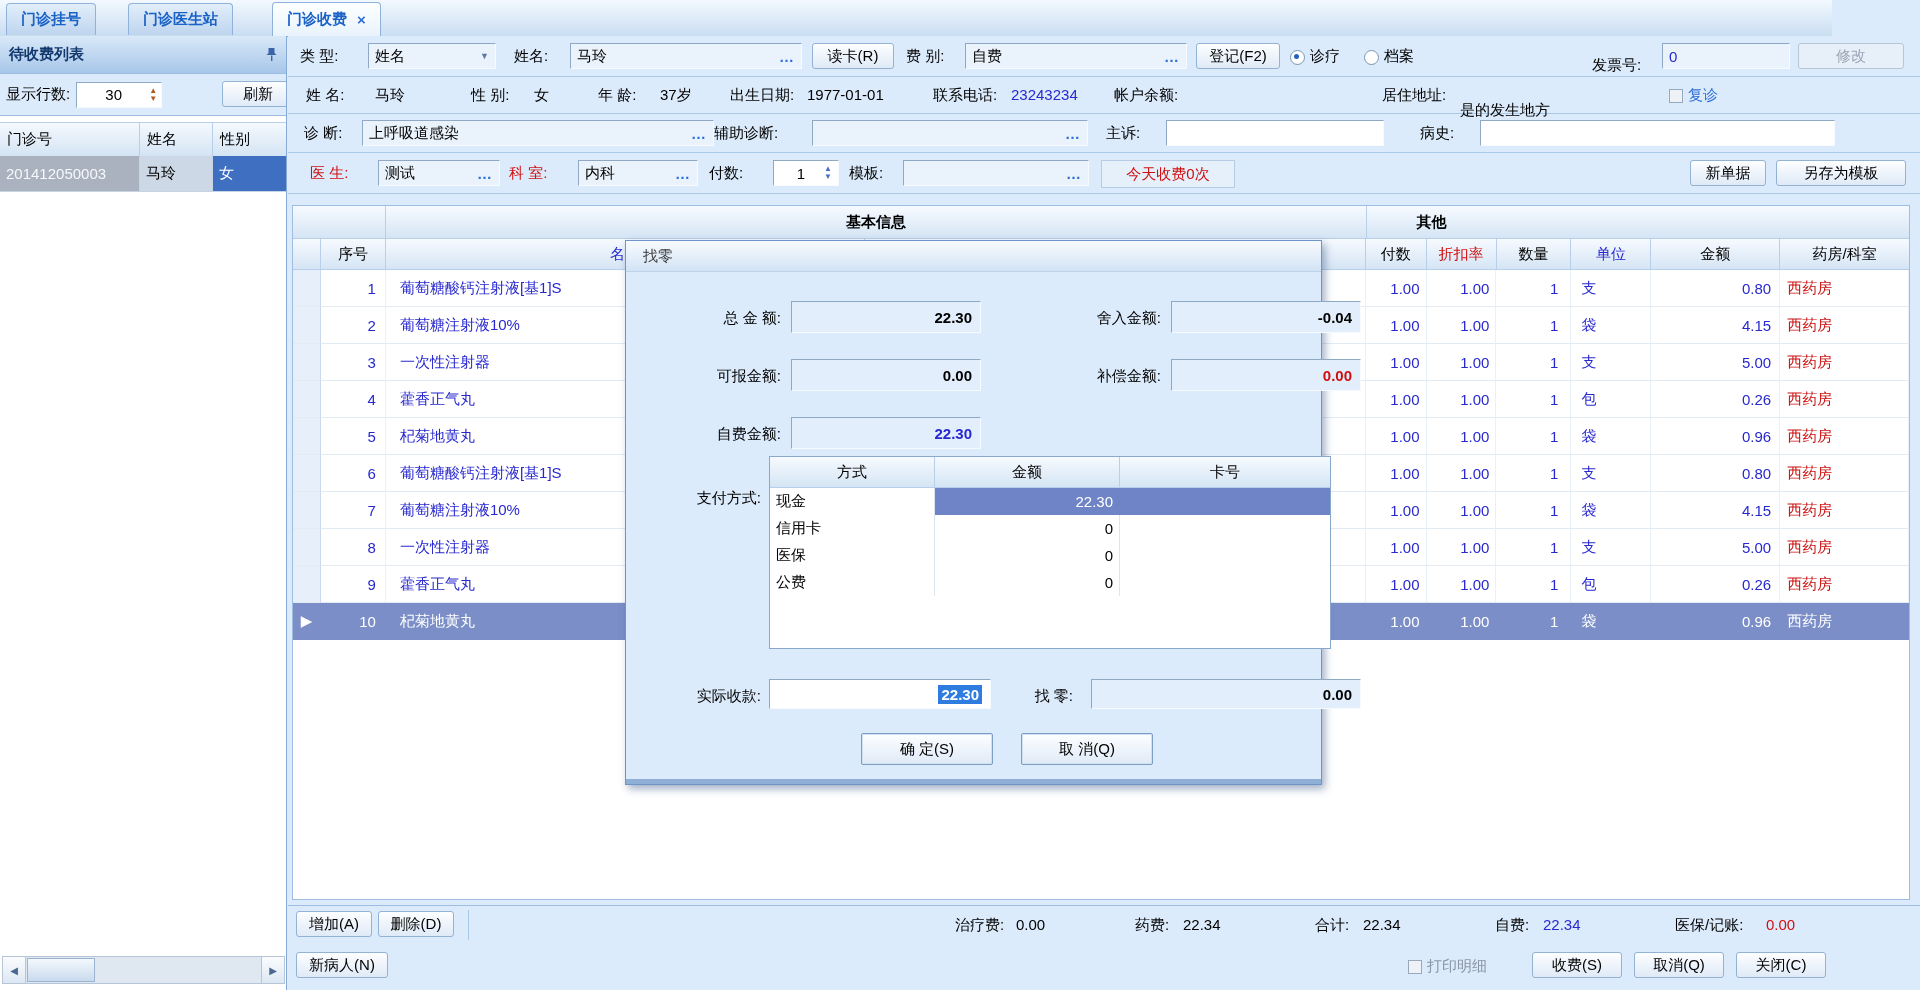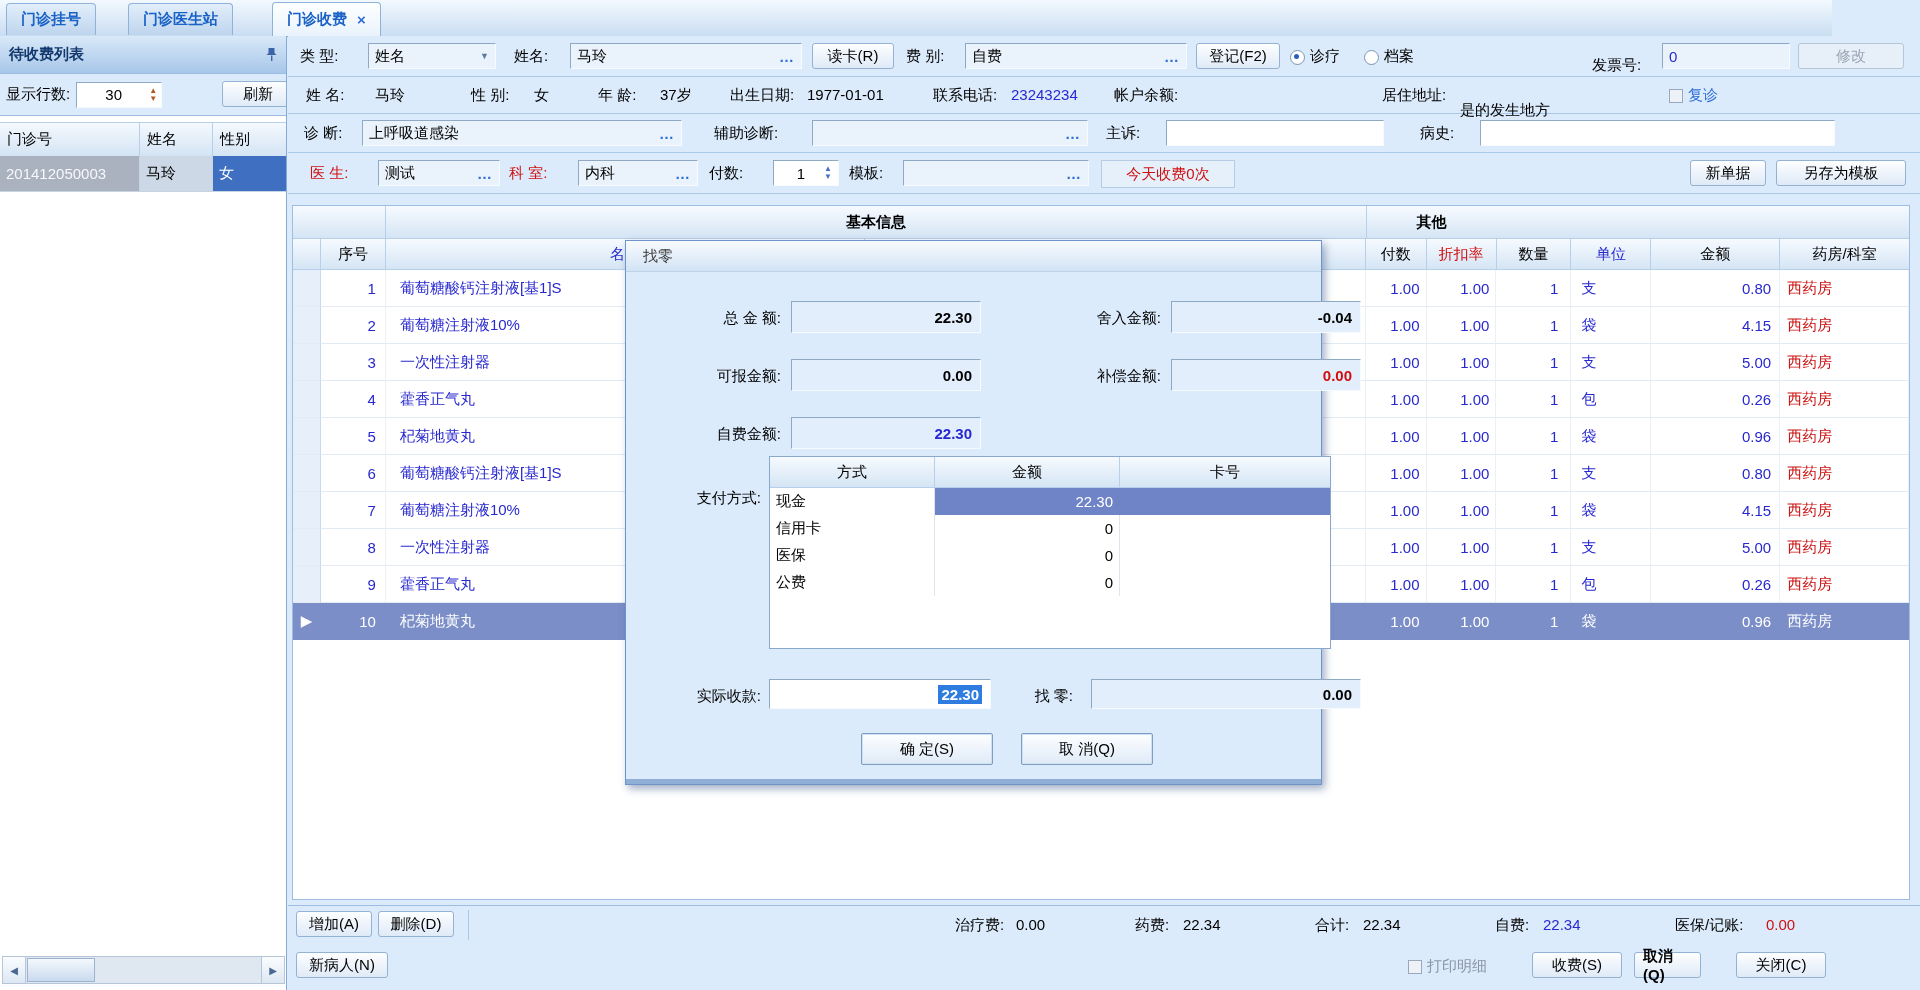--- a/index.html
+++ b/index.html
@@ -237,21 +237,21 @@
       <span class="abs lbl" style="left:906px;top:9px;"></span>
       <span class="abs lbl" style="left:1094px;top:9px;">居住地址:</span>
       <span class="abs lbl" style="left:1172px;top:24px;">是的发生地方</span>
       <span class="abs" style="left:1381px;top:9px;">
         <span class="chk"></span><span class="lbl" style="color:#2f6fd6;">复诊</span>
       </span>
     </div>
 
     <div class="frow" style="top:78px;height:38px;">
       <span class="abs lbl" style="left:16px;top:10px;">诊 断:</span>
-      <div class="field abs" style="left:74px;top:6px;width:320px;">
+      <div class="field abs" style="left:74px;top:6px;width:352px;">
         <span>上呼吸道感染</span>
         <span class="dots">…</span>
       </div>
       <span class="abs lbl" style="left:426px;top:10px;">辅助诊断:</span>
       <div class="field abs" style="left:524px;top:6px;width:276px;">
         <span></span>
         <span class="dots">…</span>
       </div>
       <span class="abs lbl" style="left:818px;top:10px;">主诉:</span>
       <div class="field white abs" style="left:878px;top:6px;width:218px;">
@@ -482,21 +482,21 @@
     <div class="bottombar">
       <div class="btn abs" style="left:8px;top:8px;width:92px;">
           <span>新病人(N)</span>
         </div>
       <span class="abs" style="left:1120px;top:13px;">
         <span class="chk"></span><span class="lbl grayt">打印明细</span>
       </span>
       <div class="btn abs" style="left:1244px;top:8px;width:90px;">
           <span>收费(S)</span>
         </div>
-      <div class="btn abs" style="left:1346px;top:8px;width:67px;font-weight:bold;">
+      <div class="btn abs" style="left:1346px;top:8px;width:90px;">
           <span>取消(Q)</span>
         </div>
       <div class="btn abs" style="left:1448px;top:8px;width:90px;">
           <span>关闭(C)</span>
         </div>
     </div>
   </div>
 
   <div class="dialog">
     <div class="dlg-title">

